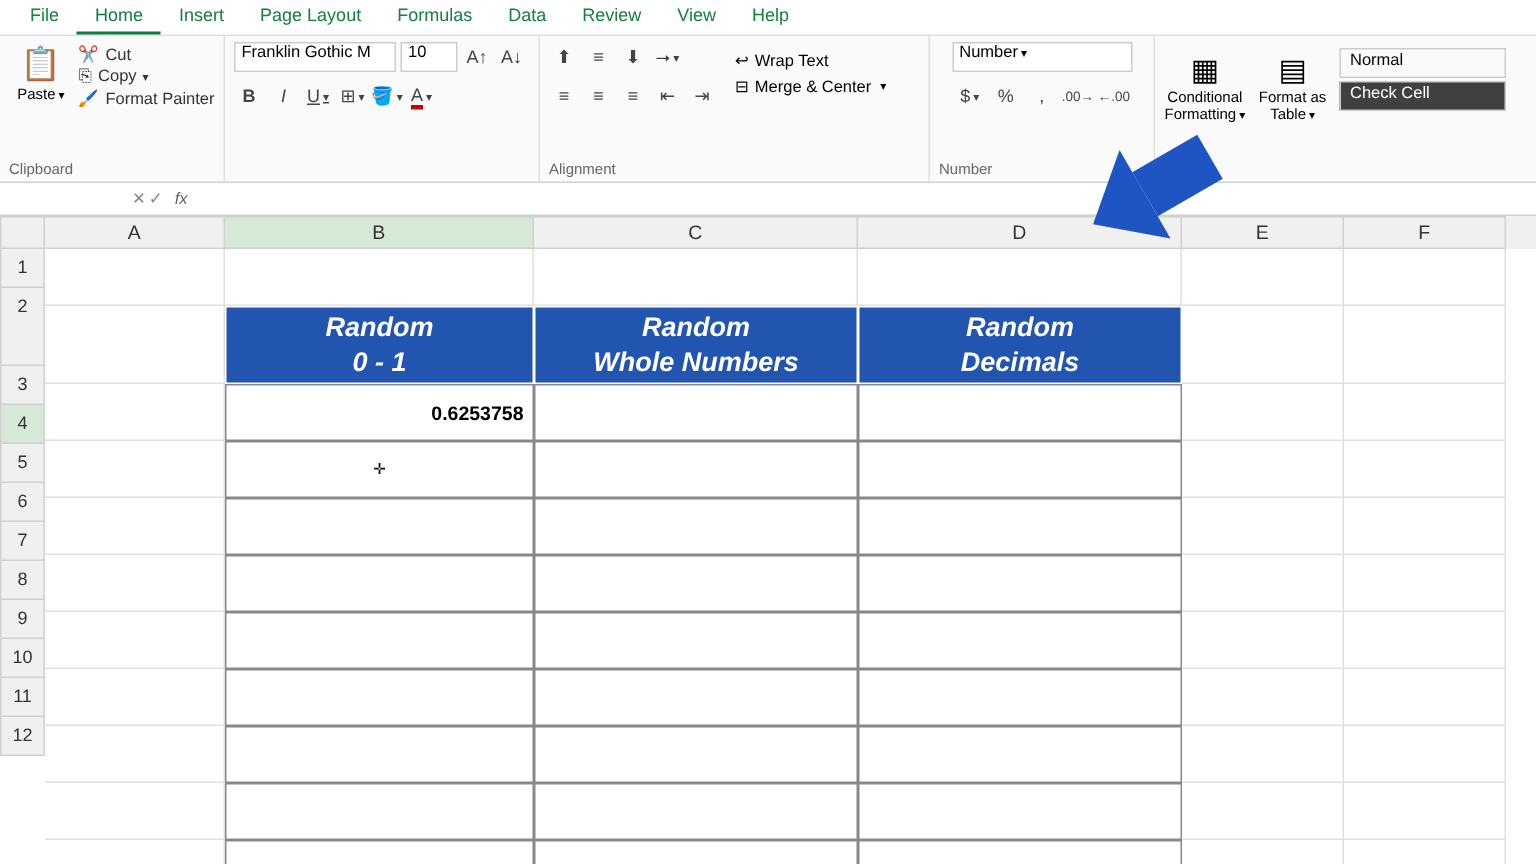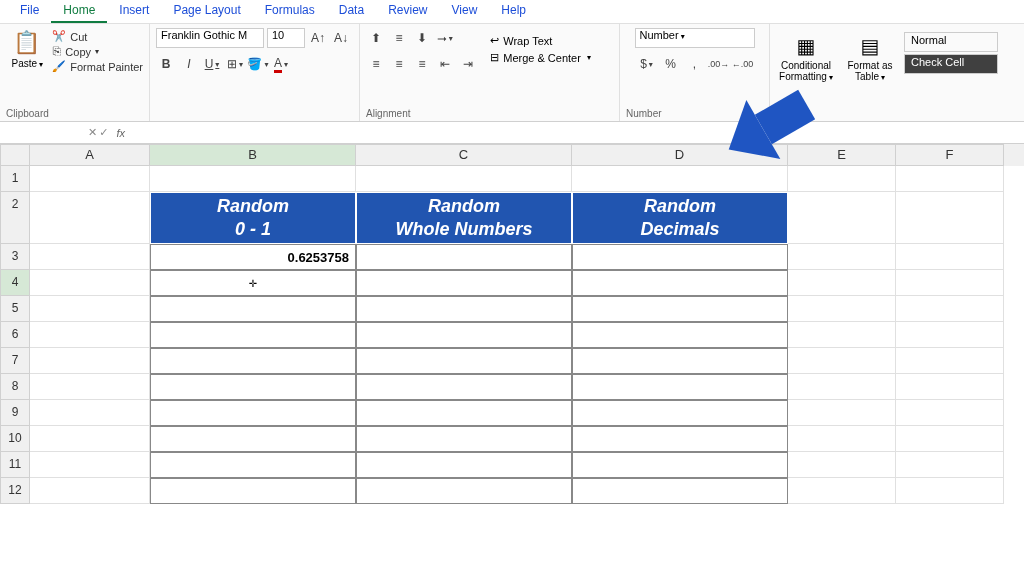--- a/index.html
+++ b/index.html
@@ -1,20 +1,20 @@
 <!DOCTYPE html>
 <html><head>
 <meta charset="utf-8">
 <style>
 * { box-sizing: border-box; margin: 0; padding: 0; font-family: 'Segoe UI', sans-serif; }
 body { width: 1024px; height: 576px; overflow: hidden; background: #fff; position: relative; }
 
 
 .tabs { display: flex; height: 24px; background: #fff; border-bottom: 1px solid #e0e0e0; padding-left: 8px; }
-.tab { padding: 3px 12px; font-size: 12px; color: #1d4ed8; cursor: pointer; }
+.tab { padding: 3px 12px; font-size: 12px; color: #15803d; cursor: pointer; }
 .tab.active { border-bottom: 2px solid #107c41; color: #107c41; font-weight: 400; }
 
 
 .ribbon { display: flex; height: 98px; background: #fafafa; border-bottom: 1px solid #d0d0d0; }
 .group { border-right: 1px solid #e0e0e0; padding: 4px 6px 0; display: flex; flex-direction: column; justify-content: space-between; }
 .group-label { text-align: left; font-size: 10px; color: #666; padding: 2px 0; }
 .controls { display: flex; gap: 4px; flex: 1; }
 
 
 .paste-col { display: flex; flex-direction: column; align-items: center; width: 44px; }
@@ -40,21 +40,21 @@
 
 
 .num-col { display: flex; flex-direction: column; gap: 6px; align-items: center; }
 .num-select { width: 120px; height: 20px; font-size: 11px; border: 1px solid #ccc; background: #fff; padding: 0 4px; }
 .num-btns { display: flex; gap: 4px; }
 
 
 .style-btn { display: flex; flex-direction: column; align-items: center; width: 60px; font-size: 10px; text-align: center; padding-top: 4px; }
 .style-icon { height: 28px; font-size: 20px; display: flex; align-items: center; }
 .style-cells { display: flex; flex-direction: column; gap: 2px; padding-top: 4px; }
-.style-cell { width: 94px; height: 20px; border: 1px solid #ccc; font-size: 11px; padding: 1px 6px; }
+.style-cell { width: 111px; height: 20px; border: 1px solid #ccc; font-size: 11px; padding: 1px 6px; }
 .style-cell.check { background: #404040; color: #fff; }
 
 
 .formula-row { display: flex; height: 22px; border-bottom: 1px solid #d0d0d0; align-items: center; background: #fff; }
 .name-box { width: 72px; height: 18px; border: 1px solid #ccc; font-size: 11px; padding: 0 6px; margin-left: 8px; margin-top: 48px; }
 .fx-btns { display: flex; gap: 2px; margin: 0 8px; font-size: 11px; color: #888; }
 .fx-label { font-style: italic; font-size: 11px; color: #666; margin-right: 4px; }
 .formula-input { flex: 1; height: 18px; border: none; font-size: 11px; }
 
 
@@ -70,21 +70,21 @@
 .row-h.hdr-row { height: 52px; }
 .cells { position: relative; }
 
 .col-A { width: 120px; }
 .col-B { width: 206px; }
 .col-C { width: 216px; }
 .col-D { width: 216px; }
 .col-E { width: 108px; }
 .col-F { width: 108px; }
 
-.data-row { display: flex; height: 26px; }
+.data-row { display: flex; height: 38px; }
 .data-row.hdr-row { height: 52px; }
 .cell { border: 1px solid #e0e0e0; border-top: none; border-left: none; font-size: 13px; padding: 2px 6px; display: flex; align-items: center; }
 .cell.header-cell { background: #2155b0; color: #fff; font-weight: 700; font-style: italic; justify-content: center; text-align: center; font-size: 18px; border: 1px solid #fff; white-space: pre-line; line-height: 1.3; }
 .cell.val { font-weight: 700; justify-content: flex-end; }
 .cell.selected { border: 2px solid #0c8040; position: relative; z-index: 2; }
 .cell.bordered { border: 1px solid #888; }
 
 
 .arrow { position: absolute; top: 100px; left: 760px; transform: rotate(-30deg); z-index: 50; }
 .arrow-shaft { width: 50px; height: 34px; background: #1f55c2; }

